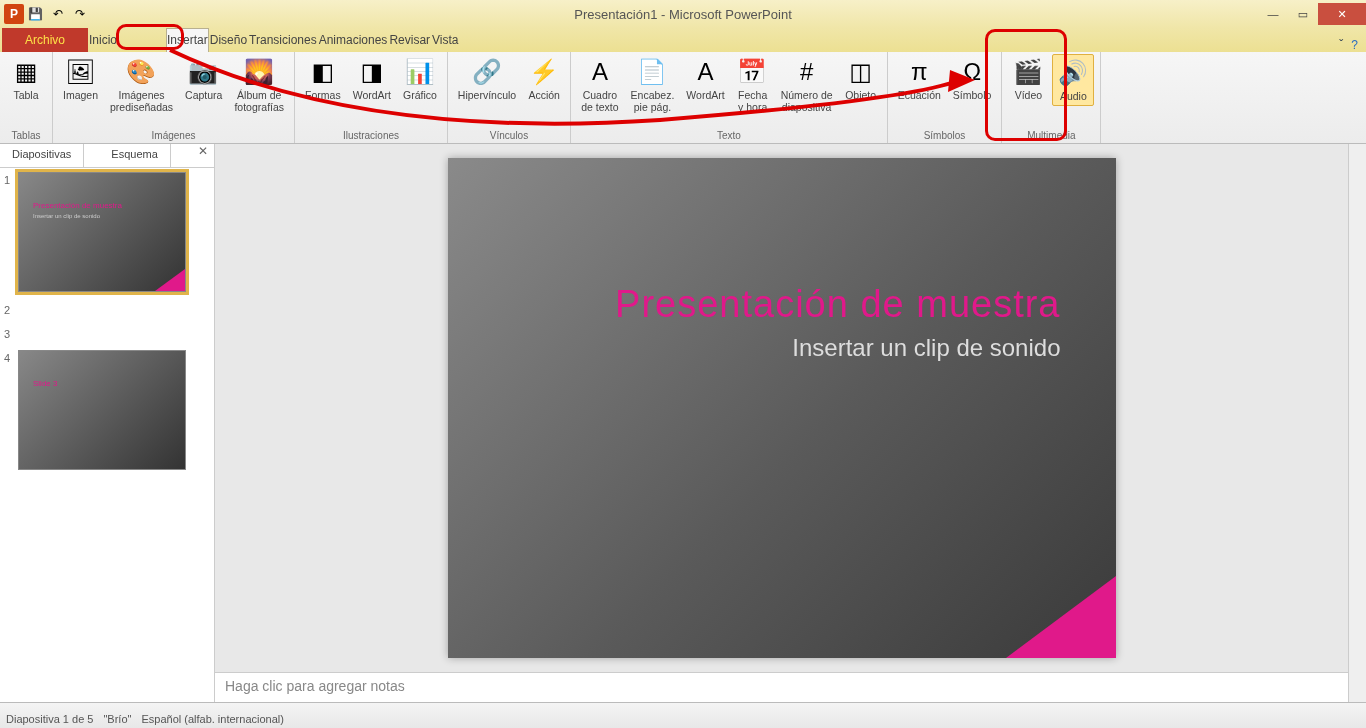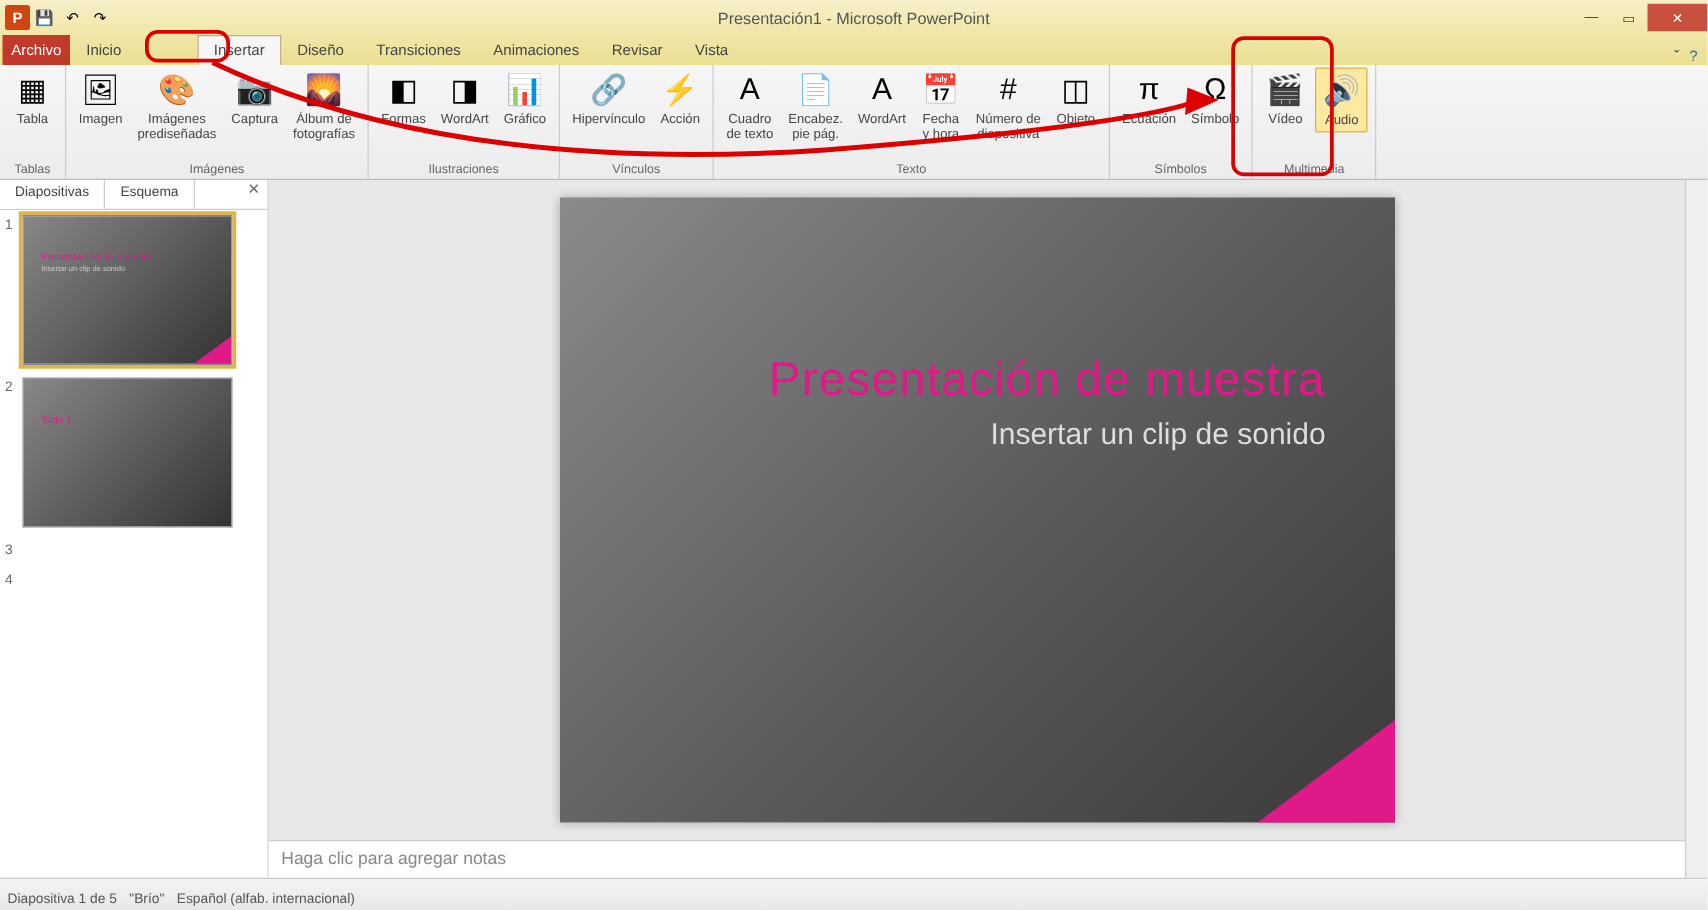--- a/index.html
+++ b/index.html
@@ -10,43 +10,43 @@
 .qat { display: flex; align-items: center; gap: 2px; padding-left: 4px; }
 .qat-icon { width: 20px; height: 20px; display: flex; align-items: center; justify-content: center; border: 1px solid transparent; font-size: 12px; }
 .qat-icon.app { background: #d14510; color: #fff; font-weight: bold; border-radius: 2px; }
 .title-text { position: absolute; left: 50%; transform: translateX(-50%); font-size: 13px; color: #555; }
 .win-controls { margin-left: auto; display: flex; }
 .win-btn { width: 30px; height: 22px; display: flex; align-items: center; justify-content: center; font-size: 11px; color: #444; }
 .win-btn.close { background: #c94f3f; color: #fff; width: 48px; }
 
 
 .tabs-row { height: 24px; background: linear-gradient(#f0e6a8, #ece092); display: flex; align-items: flex-end; padding-left: 2px; position: relative; }
-.tab { padding: 4px 12px; font-size: 12px; color: #444; cursor: pointer; border: 1px solid transparent; }
-.tab.file { background: #c0392b; color: #ffffff; padding: 4px 6px; }
+.tab { padding: 4px 0; font-size: 12px; color: #444; cursor: pointer; border: 1px solid transparent; }
+.tab.file { background: #c0392b; color: #fde047; padding: 4px 22px; }
 .tab.active { background: #f6f6f6; border: 1px solid #b8b090; border-bottom: none; margin-left: 48px; }
 .help-icons { margin-left: auto; display: flex; gap: 8px; padding-right: 8px; font-size: 12px; color: #345; }
 
 
 .ribbon { height: 92px; background: linear-gradient(#f6f6f6, #ececec); border-bottom: 1px solid #bbb; display: flex; }
 .rgroup { border-right: 1px solid #ccc; display: flex; flex-direction: column; align-items: center; padding: 2px 6px 0; }
 .rgroup-items { display: flex; flex: 1; align-items: flex-start; gap: 4px; }
 .rgroup-label { font-size: 10px; color: #666; padding: 2px 0; text-align: center; }
 .rbtn { display: flex; flex-direction: column; align-items: center; padding: 2px 4px; cursor: pointer; min-width: 40px; }
 .rbtn-icon { width: 32px; height: 32px; display: flex; align-items: center; justify-content: center; font-size: 24px; }
 .rbtn-label { font-size: 10.5px; color: #444; text-align: center; line-height: 1.1; margin-top: 2px; }
 .rbtn.highlighted { background: #ffe8a0; border: 1px solid #e0b040; border-radius: 2px; }
 
 
 .anno-box { position: absolute; border: 3px solid #d00; border-radius: 10px; pointer-events: none; z-index: 50; }
 .arrow-svg { position: absolute; pointer-events: none; z-index: 49; }
 
 
 .main { display: flex; height: 558px; }
 .slidepanel { width: 215px; background: #fff; border-right: 1px solid #ccc; display: flex; flex-direction: column; }
-.panel-tabs { display: flex; height: 24px; border-bottom: 1px solid #ccc; }
+.panel-tabs { display: flex; height: 24px; border-bottom: 1px solid #ccc; gap: 15px; }
 .panel-tab { padding: 4px 12px; font-size: 11px; color: #444; border-right: 1px solid #ccc; }
 .panel-tab.active { background: #fff; }
 .panel-close { margin-left: auto; padding: 0 6px; font-size: 12px; color: #666; cursor: pointer; }
 .thumbs { flex: 1; overflow-y: auto; padding: 4px; }
 .thumb-row { display: flex; margin-bottom: 10px; }
 .thumb-num { width: 14px; font-size: 11px; color: #666; padding-top: 2px; }
 .thumb { width: 168px; height: 120px; border: 1px solid #888; position: relative; background: linear-gradient(135deg, #888 0%, #555 60%, #333 100%); overflow: hidden; }
 .thumb.selected { outline: 3px solid #e0b44a; }
 .thumb-tri { position: absolute; right: 0; bottom: 0; width: 0; height: 0; border-left: 30px solid transparent; border-bottom: 22px solid #e0198a; }
 .thumb-title { position: absolute; top: 28px; left: 14px; font-size: 8px; color: #e0198a; }
@@ -241,29 +241,29 @@
         <div class="thumb-row">
           <div class="thumb-num">1</div>
           <div class="thumb selected">
             <div class="thumb-title">Presentación de muestra</div>
             <div class="thumb-sub">Insertar un clip de sonido</div>
             <div class="thumb-tri"></div>
           </div>
         </div>
         <div class="thumb-row">
           <div class="thumb-num">2</div>
+        </div>
+        <div class="thumb-row">
+          <div class="thumb-num">3</div>
+        </div>
+        <div class="thumb-row">
+          <div class="thumb-num">4</div>
           <div class="thumb">
-            <div class="thumb-title">Slide 1</div>
+            <div class="thumb-title">Slide 3</div>
           </div>
-        </div>
-        <div class="thumb-row">
-          <div class="thumb-num">3</div>
-        </div>
-        <div class="thumb-row">
-          <div class="thumb-num">4</div>
         </div>
       </div>
   </div>
 
   <div class="editor">
     <div class="canvas-area">
       <div class="slide">
         <div class="slide-title">Presentación de muestra</div>
         <div class="slide-sub">Insertar un clip de sonido</div>
         <div class="slide-tri"></div>

